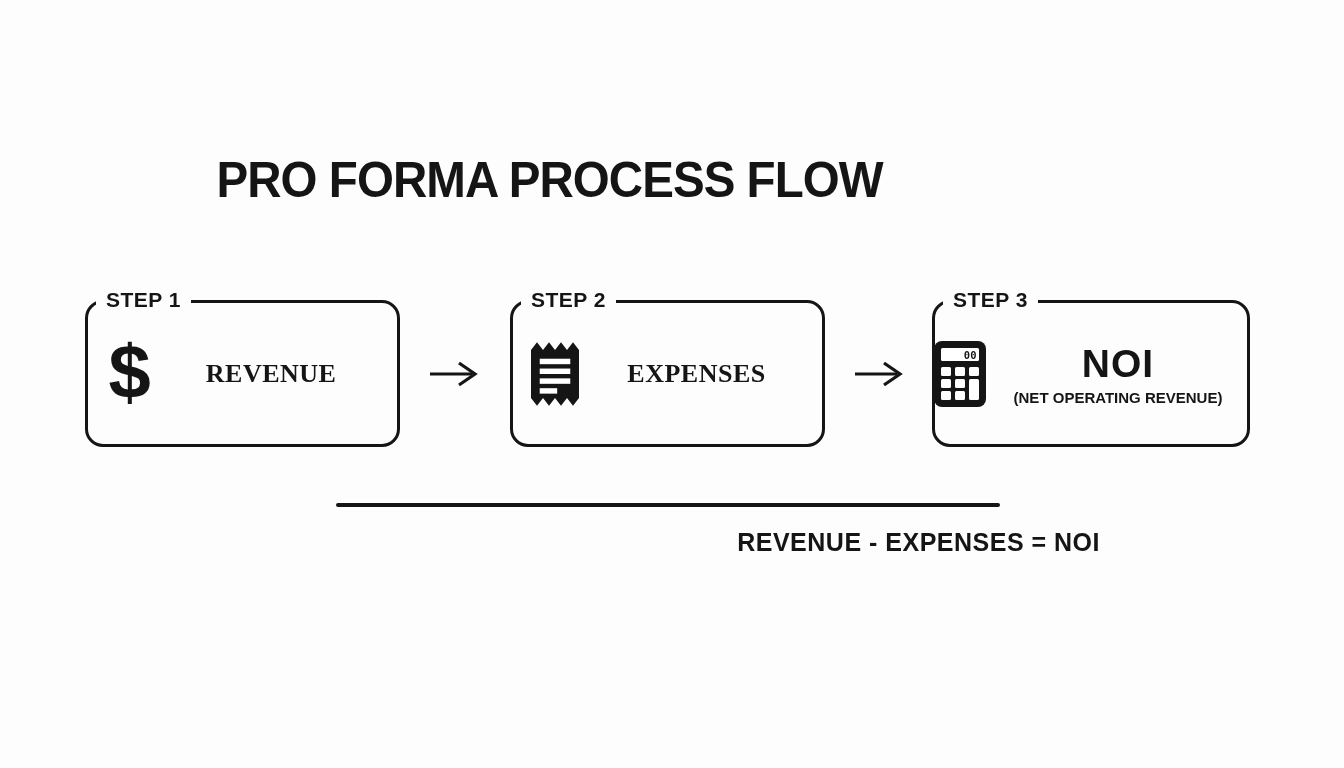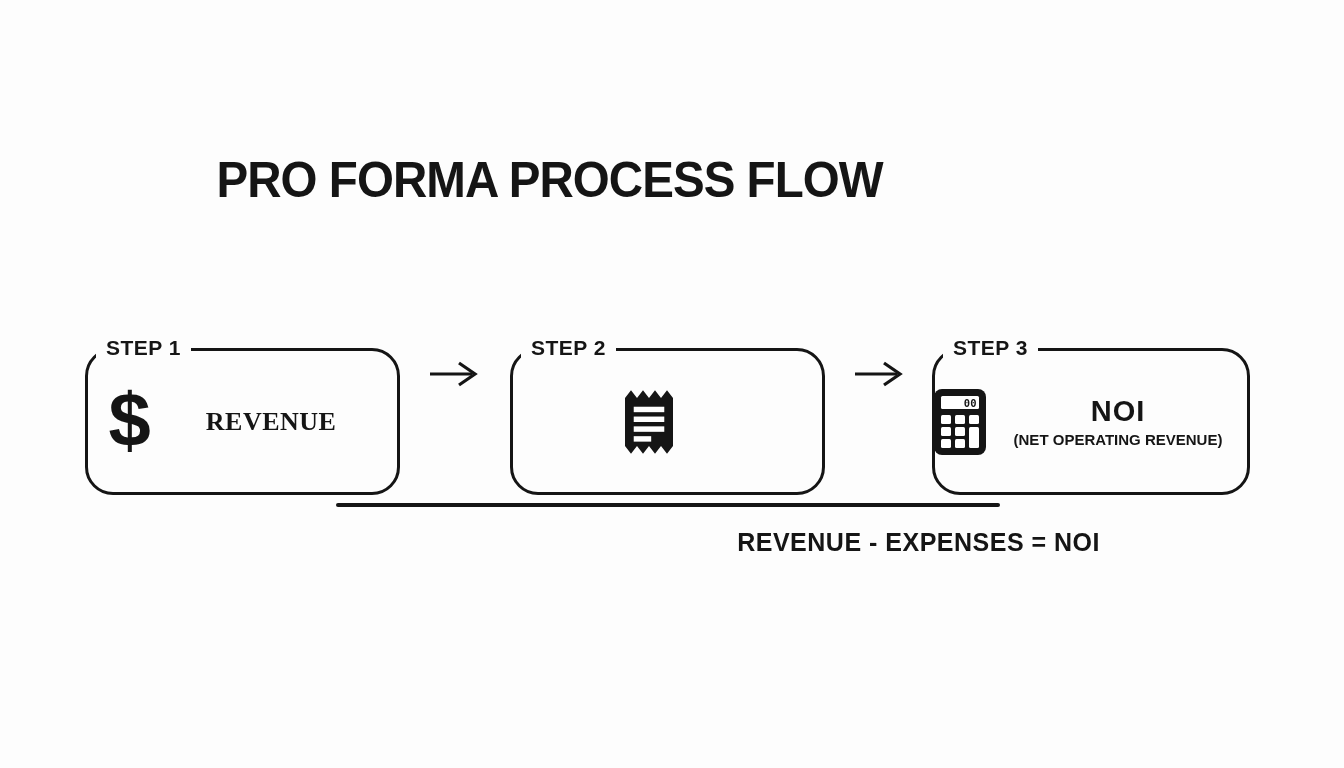--- a/index.html
+++ b/index.html
@@ -21,23 +21,22 @@
     display: inline-block;
     font-size: 50px; font-weight: bold; letter-spacing: -1px;
     transform: scaleX(0.95); transform-origin: center;
     white-space: nowrap;
   }
 
   
   .step-box {
     position: absolute; top: 300px; height: 147px;
     border: 3.5px solid var(--ink, #151515);
-    border-radius: 28px;
+    border-radius: 18px;
     background: var(--background, #fdfdfd);
-    margin-top: 48px;
   }
   .box1 { left: 85px;  width: 315px; }
   .box2 { left: 510px; width: 315px; }
   .box3 { left: 932px; width: 318px; }
 
   .step-label {
     position: absolute; top: -17px; left: 8px;
     padding: 0 10px;
     background: var(--background, #fdfdfd);
     font-size: 21px; font-weight: bold; letter-spacing: 0.5px;
@@ -51,21 +50,21 @@
   .box1 .box-content { gap: 55px; padding-right: 40px; }
   .box2 .box-content { gap: 48px; padding-right: 38px; }
   .box3 .box-content { gap: 28px; padding-right: 26px; }
 
   .dollar {
     font-size: 76px; font-weight: bold; line-height: 1;
     transform: translateY(-2px);
   }
   .step-name { font-size: 26px; font-weight: bold; letter-spacing: 0.5px; white-space: nowrap; font-family: Liberation Serif, serif; }
   .name-col { display: flex; flex-direction: column; align-items: center; gap: 3px; }
-  .noi-name { font-size: 29px; font-weight: bold; letter-spacing: 1px; }
+  .noi-name { font-size: 39px; font-weight: bold; letter-spacing: 1px; }
   .noi-subtitle { font-size: 15px; font-weight: bold; letter-spacing: 0; white-space: nowrap; }
 
   .icon { display: block; flex: 0 0 auto; }
 
   
   .arrow { position: absolute; top: 358px; }
   .arrow1 { left: 429px; }
   .arrow2 { left: 854px; }
 
   
@@ -106,20 +105,21 @@
   <div class="step-box box2">
     <span class="step-label">STEP 2</span>
     <div class="box-content">
       <svg class="icon" width="48" height="68" viewBox="0 0 44 62">
         <path d="M0,9 L5.5,2 11,9 16.5,2 22,9 27.5,2 33,9 38.5,2 44,9 V53 L38.5,60 33,53 27.5,60 22,53 16.5,60 11,53 5.5,60 0,53 Z" fill="#151515"></path>
         <rect x="8" y="17" width="28" height="5" fill="#fff"></rect>
         <rect x="8" y="26" width="28" height="5" fill="#fff"></rect>
         <rect x="8" y="35" width="28" height="5" fill="#fff"></rect>
         <rect x="8" y="44" width="16" height="5" fill="#fff"></rect>
       </svg>
+      <span class="step-name">EXPENSES</span>
     </div>
   </div>
 
   <svg class="arrow arrow2" width="50" height="32" viewBox="0 0 50 32">
     <line x1="1" y1="16" x2="43" y2="16" stroke="#151515" stroke-width="3.2"></line>
     <polyline points="30,5 46,16 30,27" fill="none" stroke="#151515" stroke-width="3.2"></polyline>
   </svg>
 
   <div class="step-box box3">
     <span class="step-label">STEP 3</span>

